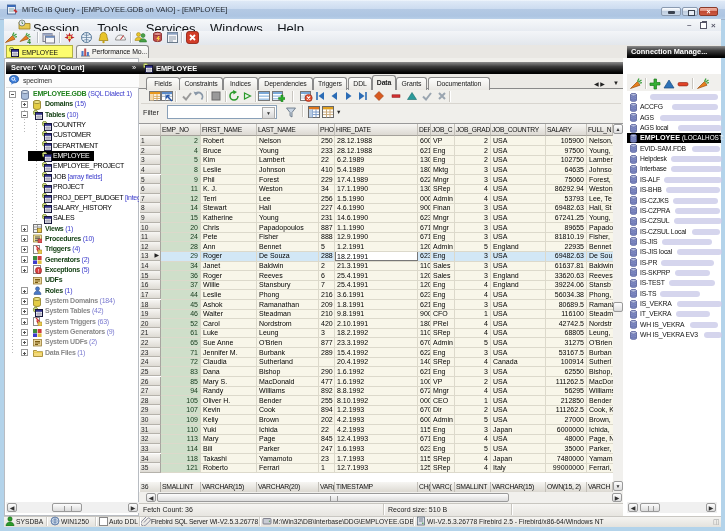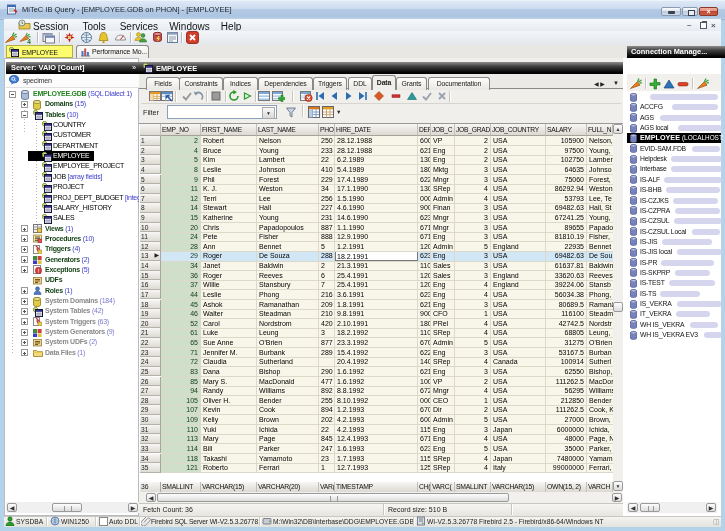--- a/index.html
+++ b/index.html
@@ -17,35 +17,35 @@
 .tn{font-size:7px;line-height:10px;white-space:nowrap;letter-spacing:-0.25px}
 </style></head><body>
 <div class="a" style="left:0;top:0;width:725px;height:531px;border-left:4px solid #b3d3ea;border-right:4px solid #b3d3ea;border-bottom:5px solid #b3d3ea;box-sizing:border-box"></div>
 <div class="a" style="left:0;top:0;width:725px;height:19px;background:linear-gradient(180deg,#f3f8fd 0%,#dde8f6 8%,#cddcf0 45%,#b4c9e4 48%,#adc5e2 85%,#b9d0e9 100%);border-bottom:1px solid #9fb4cc"></div>
 <div class="a" style="left:7px;top:4px;line-height:0"><svg width="11" height="11" viewBox="0 0 11 11">
       <rect x="0.5" y="1" width="8" height="9" fill="#e8eef8" stroke="#3a5a8a" stroke-width="0.8"></rect>
       <rect x="0.5" y="1" width="8" height="2" fill="#3a6ab8"></rect>
       <path d="M2 5h5M2 7h5" stroke="#8aa"></path>
       <path d="M8 5l2.5 2.5-1.5 1.5L6.5 6.5z" fill="#c03030"></path>
     </svg></div>
-<div class="a" style="left:22px;top:5px;font-size:7.5px;color:#20262e">MiTeC IB Query - [EMPLOYEE.GDB on PHON] - [EMPLOYEE]</div>
+<div class="a" style="left:22px;top:5px;font-size:7.5px;color:#20262e">MiTeC IB Query - [EMPLOYEE.GDB on VAIO] - [EMPLOYEE]</div>
 <div class="a" style="left:661px;top:7px;width:20px;height:9px;background:linear-gradient(180deg,#fdfeff,#d8e2ee 45%,#c0cee0 50%,#ccdaea);border:1px solid #8a9ab0;border-radius:2px;box-sizing:border-box">
     <div class="a" style="left:6px;top:3px;width:7px;height:2.5px;background:#3a4250;border-radius:1px"></div>
   </div>
 <div class="a" style="left:682px;top:7px;width:16px;height:9px;background:linear-gradient(180deg,#fdfeff,#d8e2ee 45%,#c0cee0 50%,#ccdaea);border:1px solid #8a9ab0;border-radius:2px;box-sizing:border-box">
     <div class="a" style="left:4.5px;top:2px;width:5px;height:3.5px;border:1px solid #3a4250;background:#e8eef6"></div>
   </div>
 <div class="a" style="left:699px;top:7px;width:19px;height:9px;background:linear-gradient(180deg,#f0b0a0,#e09080 45%,#c04a34 50%,#cc5a42);border:1px solid #8a3a2a;border-radius:2px;box-sizing:border-box;color:#fff;font-size:7px;font-weight:bold;text-align:center;line-height:7px">×</div>
 <div class="a" style="left:4px;top:19px;width:717px;height:12px;background:linear-gradient(180deg,#f6f8fa,#e7ebf1);border-bottom:1px solid #cdd2da"></div>
 <div class="a" style="left:18px;top:19px;line-height:0"><svg width="13" height="12" viewBox="0 0 13 12">
       <path d="M1 3h4l1 1.5h6V10H1z" fill="#e7c94f" stroke="#9a7d20" stroke-width="0.8"></path>
       <circle cx="4" cy="4" r="3" fill="#e8e8ee" stroke="#5a6a5a" stroke-width="0.7"></circle>
       <path d="M4 2.5v1.7l1.2 0.8" stroke="#2a7a2a" fill="none" stroke-width="0.8"></path>
     </svg></div>
-<div class="a" style="left:33px;top:21px;font-size:10px;color:#101418;white-space:nowrap">Session&nbsp;&nbsp;&nbsp;&nbsp;&nbsp;Tools&nbsp;&nbsp;&nbsp;&nbsp;&nbsp;Services&nbsp;&nbsp;&nbsp;&nbsp;Windows&nbsp;&nbsp;&nbsp;&nbsp;Help</div>
+<div class="a" style="left:33px;top:21px;font-size:13px;color:#101418;white-space:nowrap">Session&nbsp;&nbsp;&nbsp;&nbsp;&nbsp;Tools&nbsp;&nbsp;&nbsp;&nbsp;&nbsp;Services&nbsp;&nbsp;&nbsp;&nbsp;Windows&nbsp;&nbsp;&nbsp;&nbsp;Help</div>
 <div class="a" style="left:687px;top:20px;font-size:8px;color:#556;font-weight:bold">–</div>
 <div class="a" style="left:700px;top:22px;width:5px;height:5px;border:1px solid #556;background:#fff"></div>
 <div class="a" style="left:702px;top:20.5px;width:5px;height:1.5px;background:#556"></div>
 <div class="a" style="left:711px;top:21px;font-size:8px;color:#556;font-weight:bold">×</div>
 <div class="a" style="left:4px;top:31px;width:717px;height:14px;background:linear-gradient(180deg,#f3f5f8,#e3e7ec);border-bottom:1px solid #c8cdd4"></div>
 <div class="a" style="left:4px;top:31px;line-height:0"><svg width="13" height="13" viewBox="0 0 13 13">
       <path d="M1.5 11.5 L8.5 4.5 L11 8.2 Z" fill="#e8801e" stroke="#9a4d10" stroke-width="0.7"></path>
       <path d="M8.5 4.5 l1.5-3 M9.5 5 l3-2 M10.5 6.2 l2.8-0.6" stroke="#3f9f3f" stroke-width="1.3" fill="none"></path>
     </svg></div>
 <div class="a" style="left:19px;top:31px;line-height:0"><svg width="13" height="13" viewBox="0 0 13 13">

